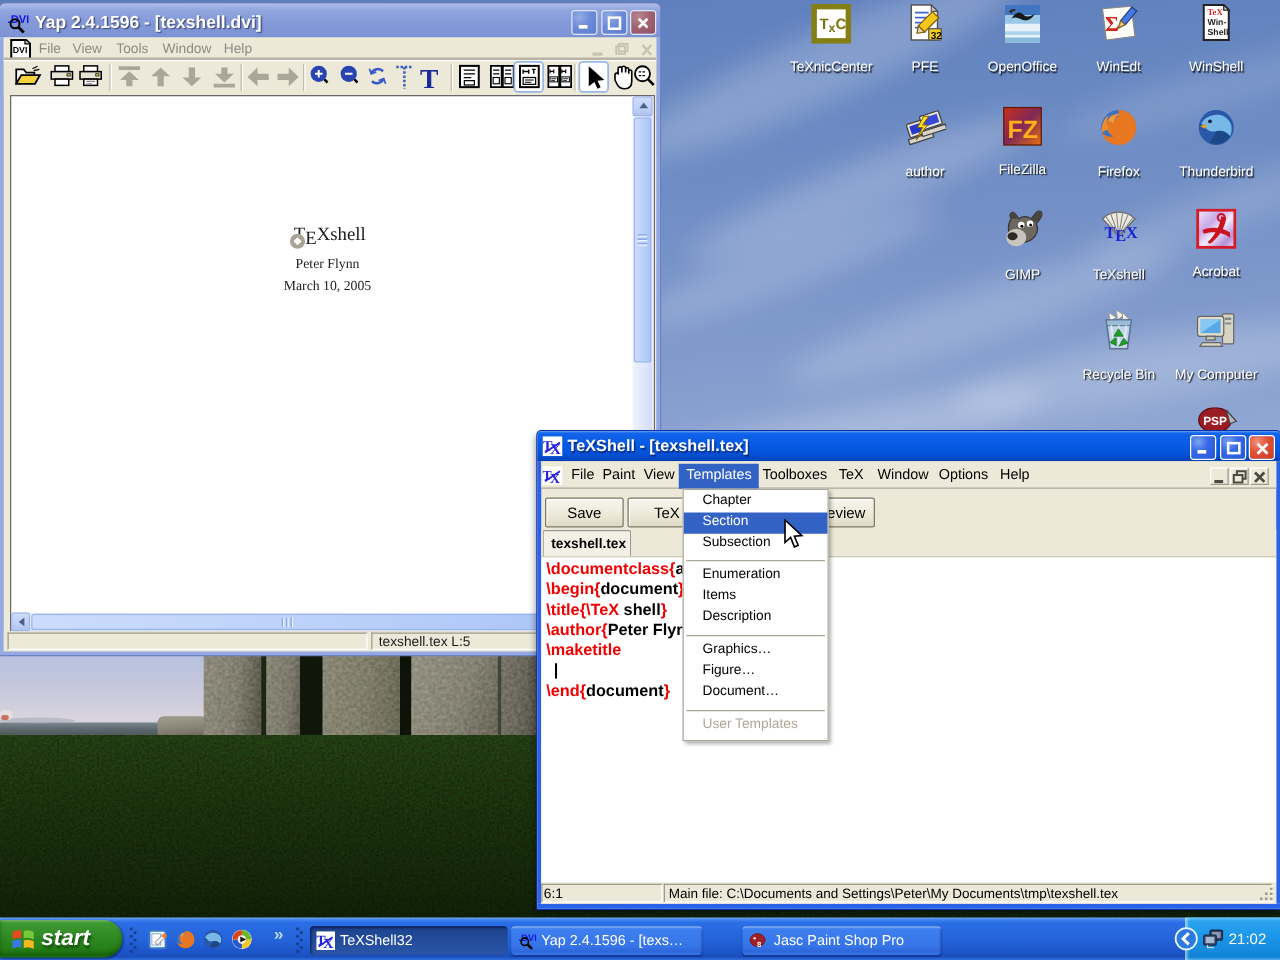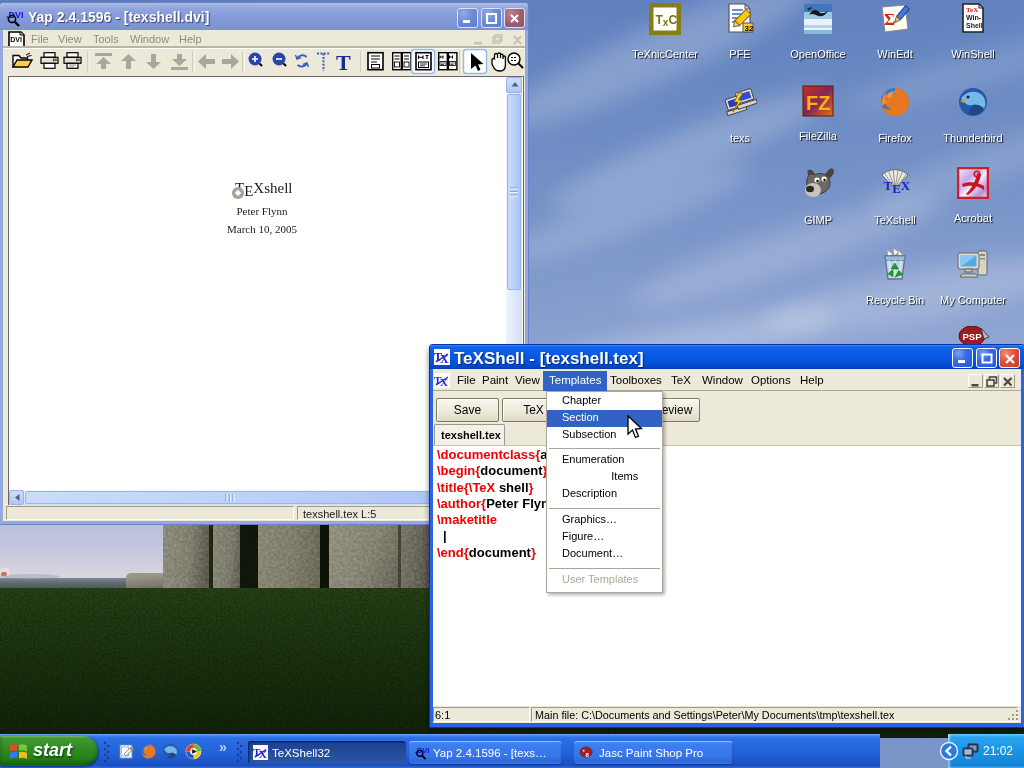--- a/index.html
+++ b/index.html
@@ -19,33 +19,33 @@
 
 
 .dicon { position:absolute; width:76px; text-align:center; }
 .dicon svg { display:block; margin:0 auto; }
 .dlabel { margin-top:13px; font-size:11px; color:#fff; text-shadow:1px 1px 1px rgba(0,0,0,.9); line-height:12px; }
 
 
 .win { position:absolute; }
 .tbar-act { background:linear-gradient(180deg,#3a8af2 0%, #1263ec 8%, #085be4 40%, #0552da 75%, #0244bd 96%, #033da9 100%); }
 .tbar-inact { background:linear-gradient(180deg,#aebde8 0%, #91a5de 20%, #8399d8 55%, #7e94d4 90%, #7b90d0 100%); }
-.ttext { color:#fff; font-weight:bold; font-size:17px; text-shadow:1px 1px 1px rgba(0,0,40,.55); white-space:nowrap; }
+.ttext { color:#fff; font-weight:bold; font-size:13px; text-shadow:1px 1px 1px rgba(0,0,40,.55); white-space:nowrap; }
 .menubar { background:#ece9d8; }
 
 
 .cbtn { position:absolute; width:21px; height:20px; border-radius:3px; border:1px solid #fff;
   display:flex; align-items:center; justify-content:center; }
 .cbtn-blue { background:radial-gradient(circle at 30% 25%, #7ba4f0 0%, #3969e8 40%, #2456d8 100%); }
 .cbtn-red { background:radial-gradient(circle at 30% 25%, #f09078 0%, #e25038 45%, #c63a1c 100%); }
 .cbtn-blue-in { background:radial-gradient(circle at 30% 25%, #94ace4 0%, #6d8cd8 45%, #5a7ccc 100%); border-color:#dde4f4;}
 .cbtn-red-in { background:radial-gradient(circle at 30% 25%, #b88490 0%, #a06070 50%, #8e5260 100%); border-color:#dde4f4;}
 
 
-#taskbar { left:0; top:734px; width:880px; height:34px;
+#taskbar { left:0; top:734px; width:1024px; height:34px;
   background:linear-gradient(180deg, #76a7f3 0%, #4186f0 5%, #2b6ee6 12%, #2462d8 55%, #1c53c6 85%, #1a4eba 92%, #2e6ee2 100%);
 }
 .tbtn { position:absolute; top:7px; height:23px; border-radius:3px; color:#fff; font-size:11.5px;
   display:flex; align-items:center; padding-left:5px; white-space:nowrap; overflow:hidden; }
 .tbtn-norm { background:linear-gradient(180deg,#5593f5 0%, #3d7ff0 12%, #3674e8 70%, #2e67da 88%, #3b79ea 100%);
   box-shadow:inset 0 1px 0 rgba(255,255,255,.4), inset -1px 0 1px rgba(0,0,60,.25), 0 1px 1px rgba(0,0,60,.3); }
 .tbtn-press { background:linear-gradient(180deg,#17377e 0%, #1e448f 10%, #254e9e 60%, #2a55a8 100%);
   box-shadow:inset 1px 1px 2px rgba(0,0,40,.6); }
 
 .ts-m { top:29px; font-size:11.5px; color:#000; }
@@ -188,21 +188,21 @@
             <rect x="6" y="14" width="12" height="7" fill="#2838c8"></rect>
             <rect x="2" y="24" width="20" height="4" fill="#d8d4c8" stroke="#444"></rect>
           </g>
           <g transform="rotate(-18 24 12) translate(10,-7)">
             <rect x="4" y="12" width="16" height="11" rx="1" fill="#e8e4d8" stroke="#444"></rect>
             <rect x="6" y="14" width="12" height="7" fill="#3848d8"></rect>
             <rect x="2" y="24" width="20" height="4" fill="#d8d4c8" stroke="#444"></rect>
           </g>
           <path d="M16 8 L11 17 L15 17 L10 27 L19 15 L15 15 L20 8 Z" fill="#ffe020" stroke="#806000" stroke-width=".8"></path>
         </svg>
-      <div class="dlabel">texs</div>
+      <div class="dlabel">author</div>
     </div>
     <div class="dicon" style="left:780px;top:85px;">
       <svg width="32" height="32" viewBox="0 0 32 32">
           <defs>
             <linearGradient id="fz" x1="0" y1="0" x2="1" y2="1">
               <stop offset="0" stop-color="#c83018"></stop>
               <stop offset=".5" stop-color="#802858"></stop>
               <stop offset="1" stop-color="#e87010"></stop>
             </linearGradient>
           </defs>
@@ -603,21 +603,21 @@
   <div class="abs" style="left:546px;top:391px;width:117px;height:202px;background:#fff;border:1px solid #aca899;box-shadow:2px 2px 3px rgba(0,0,0,.3);"></div>
   <div class="abs" style="left:547px;top:410px;width:115px;height:17px;background:#3263c4;"></div>
   <div class="abs menuitems" style="left:562px;top:395px;font-size:11px;color:#000;">
     <div style="height:17px;margin-top:-1px;">Chapter</div>
     <div style="height:17px;color:#fff;">Section</div>
     <div style="height:17px;">Subsection</div>
     <div style="height:8px;position:relative;">
         <div style="position:absolute;left:-13px;top:3px;width:111px;height:1px;background:#aca899;"></div>
       </div>
     <div style="height:17px;">Enumeration</div>
-    <div style="height:17px;text-align:right;">Items</div>
+    <div style="height:17px;">Items</div>
     <div style="height:17px;">Description</div>
     <div style="height:9px;position:relative;">
         <div style="position:absolute;left:-13px;top:4px;width:111px;height:1px;background:#aca899;"></div>
       </div>
     <div style="height:17px;">Graphics…</div>
     <div style="height:17px;">Figure…</div>
     <div style="height:17px;">Document…</div>
     <div style="height:9px;position:relative;">
         <div style="position:absolute;left:-13px;top:4px;width:111px;height:1px;background:#aca899;"></div>
       </div>
@@ -702,21 +702,21 @@
       TeXShell32
     </div>
     <div class="tbtn tbtn-norm" style="left:409px;width:153px;">
       <svg width="15" height="15" viewBox="0 0 18 18" style="margin-right:4px;">
           <text x="1" y="9" font-size="9" font-weight="bold" fill="#1414e6" font-family="Liberation Sans">.DVI</text>
           <circle cx="7" cy="10" r="3.6" fill="none" stroke="#000" stroke-width="1.6"></circle>
           <line x1="10" y1="13" x2="14" y2="17" stroke="#000" stroke-width="2.4"></line>
         </svg>
       Yap 2.4.1596 - [texs…
     </div>
-    <div class="tbtn tbtn-norm" style="left:574px;width:159px;">
+    <div class="tbtn tbtn-norm" style="left:594px;width:159px;">
       <svg width="16" height="16" viewBox="0 0 34 34" style="margin-right:4px;">
           <ellipse cx="15" cy="15" rx="13" ry="11" fill="#a02028" stroke="#601016"></ellipse>
           <circle cx="10" cy="12" r="2" fill="#fff"></circle>
           <text x="14" y="26" font-size="13" font-weight="bold" fill="#fff" font-family="Liberation Sans">8</text>
         </svg>
       Jasc Paint Shop Pro
     </div>
 
     <div class="abs" style="left:948px;top:0;width:76px;height:34px;
       background:linear-gradient(180deg,#57c0f8 0%, #2ba2ee 10%, #1b96e8 45%, #1489dc 80%, #1181d4 92%, #30a0e8 100%);

